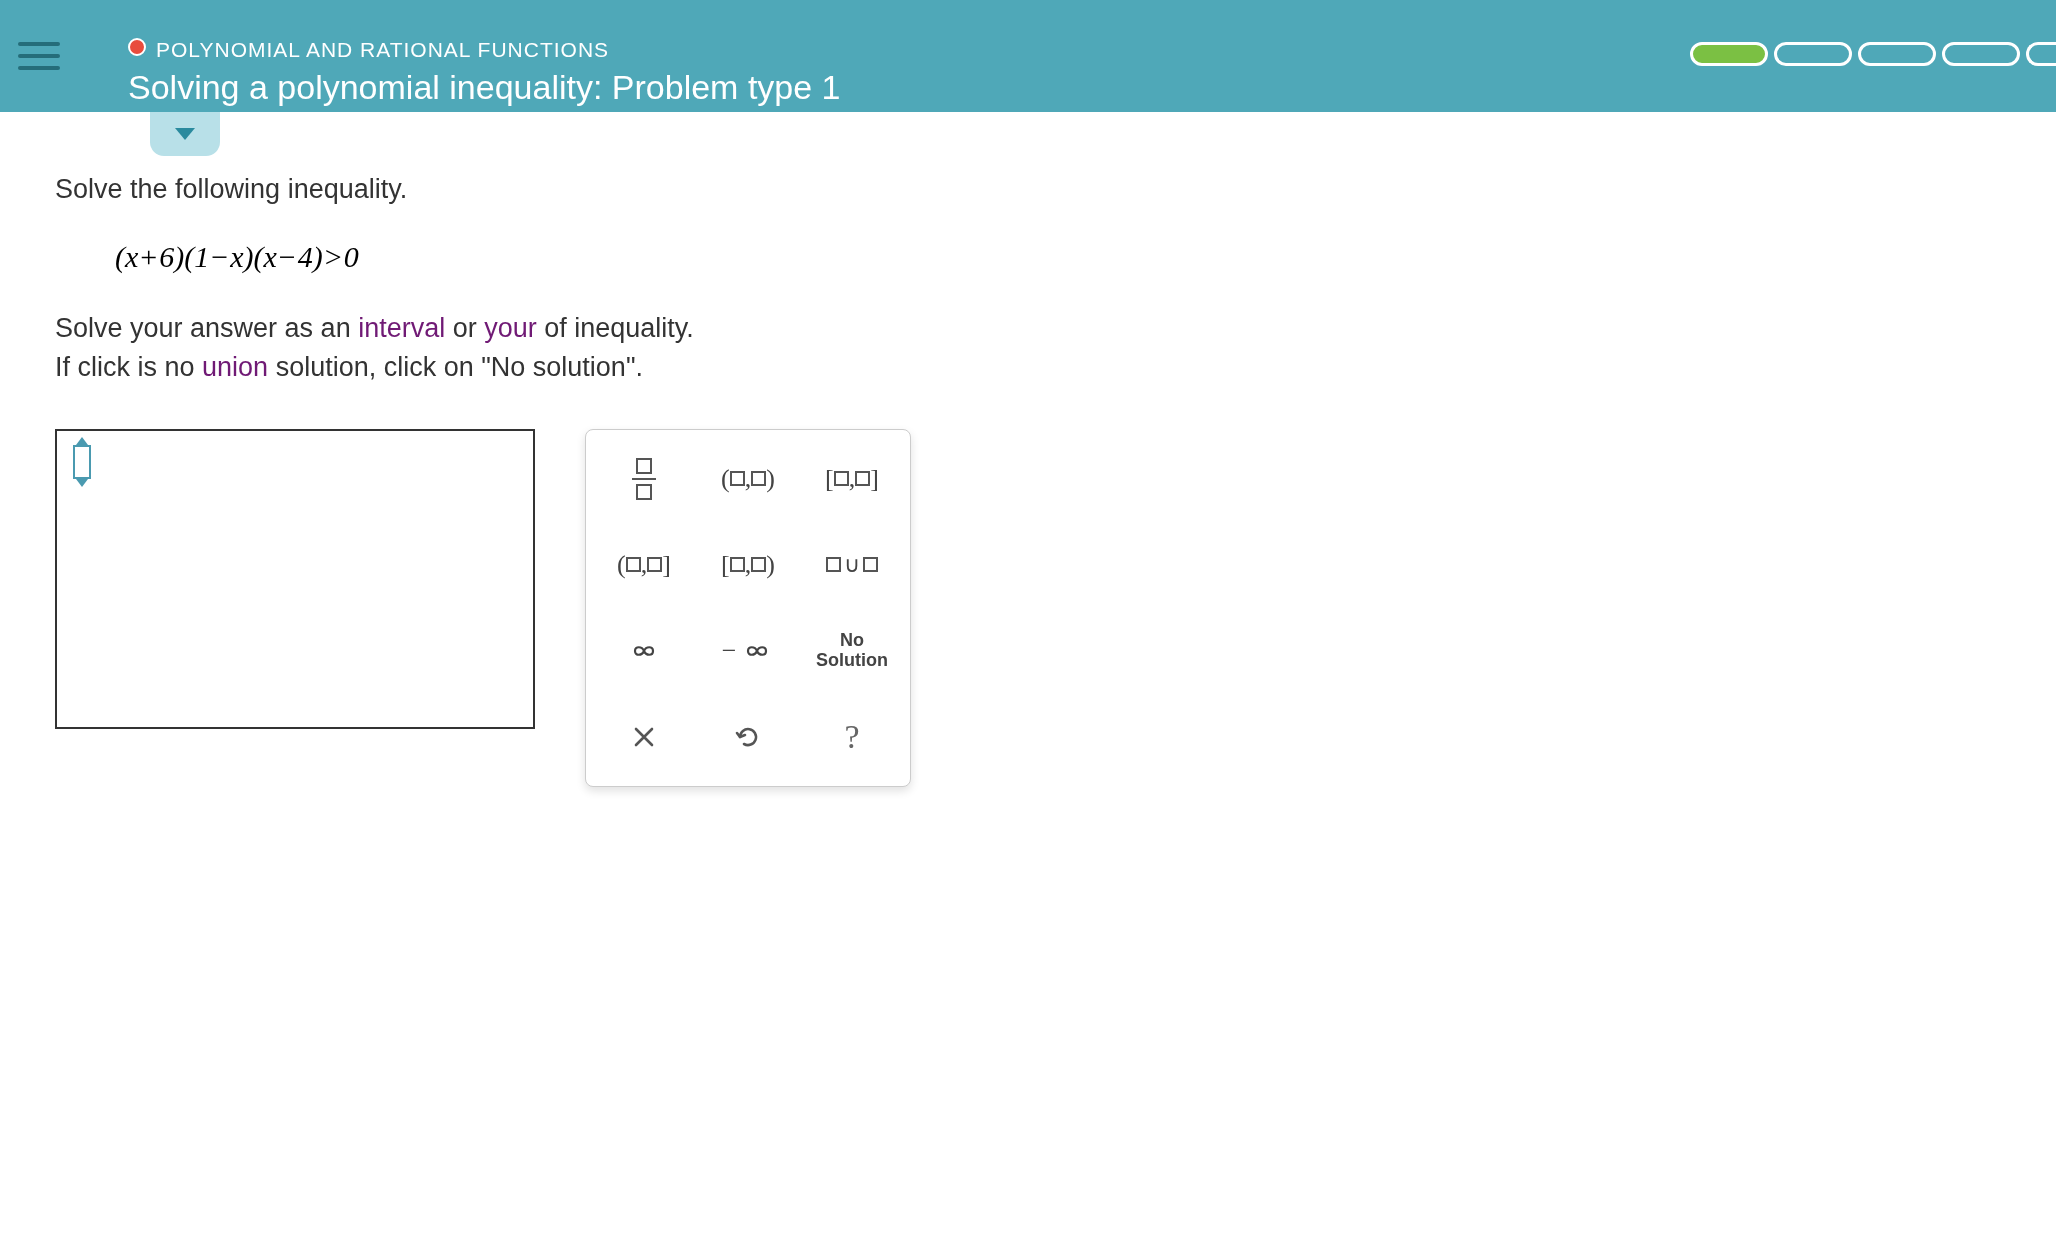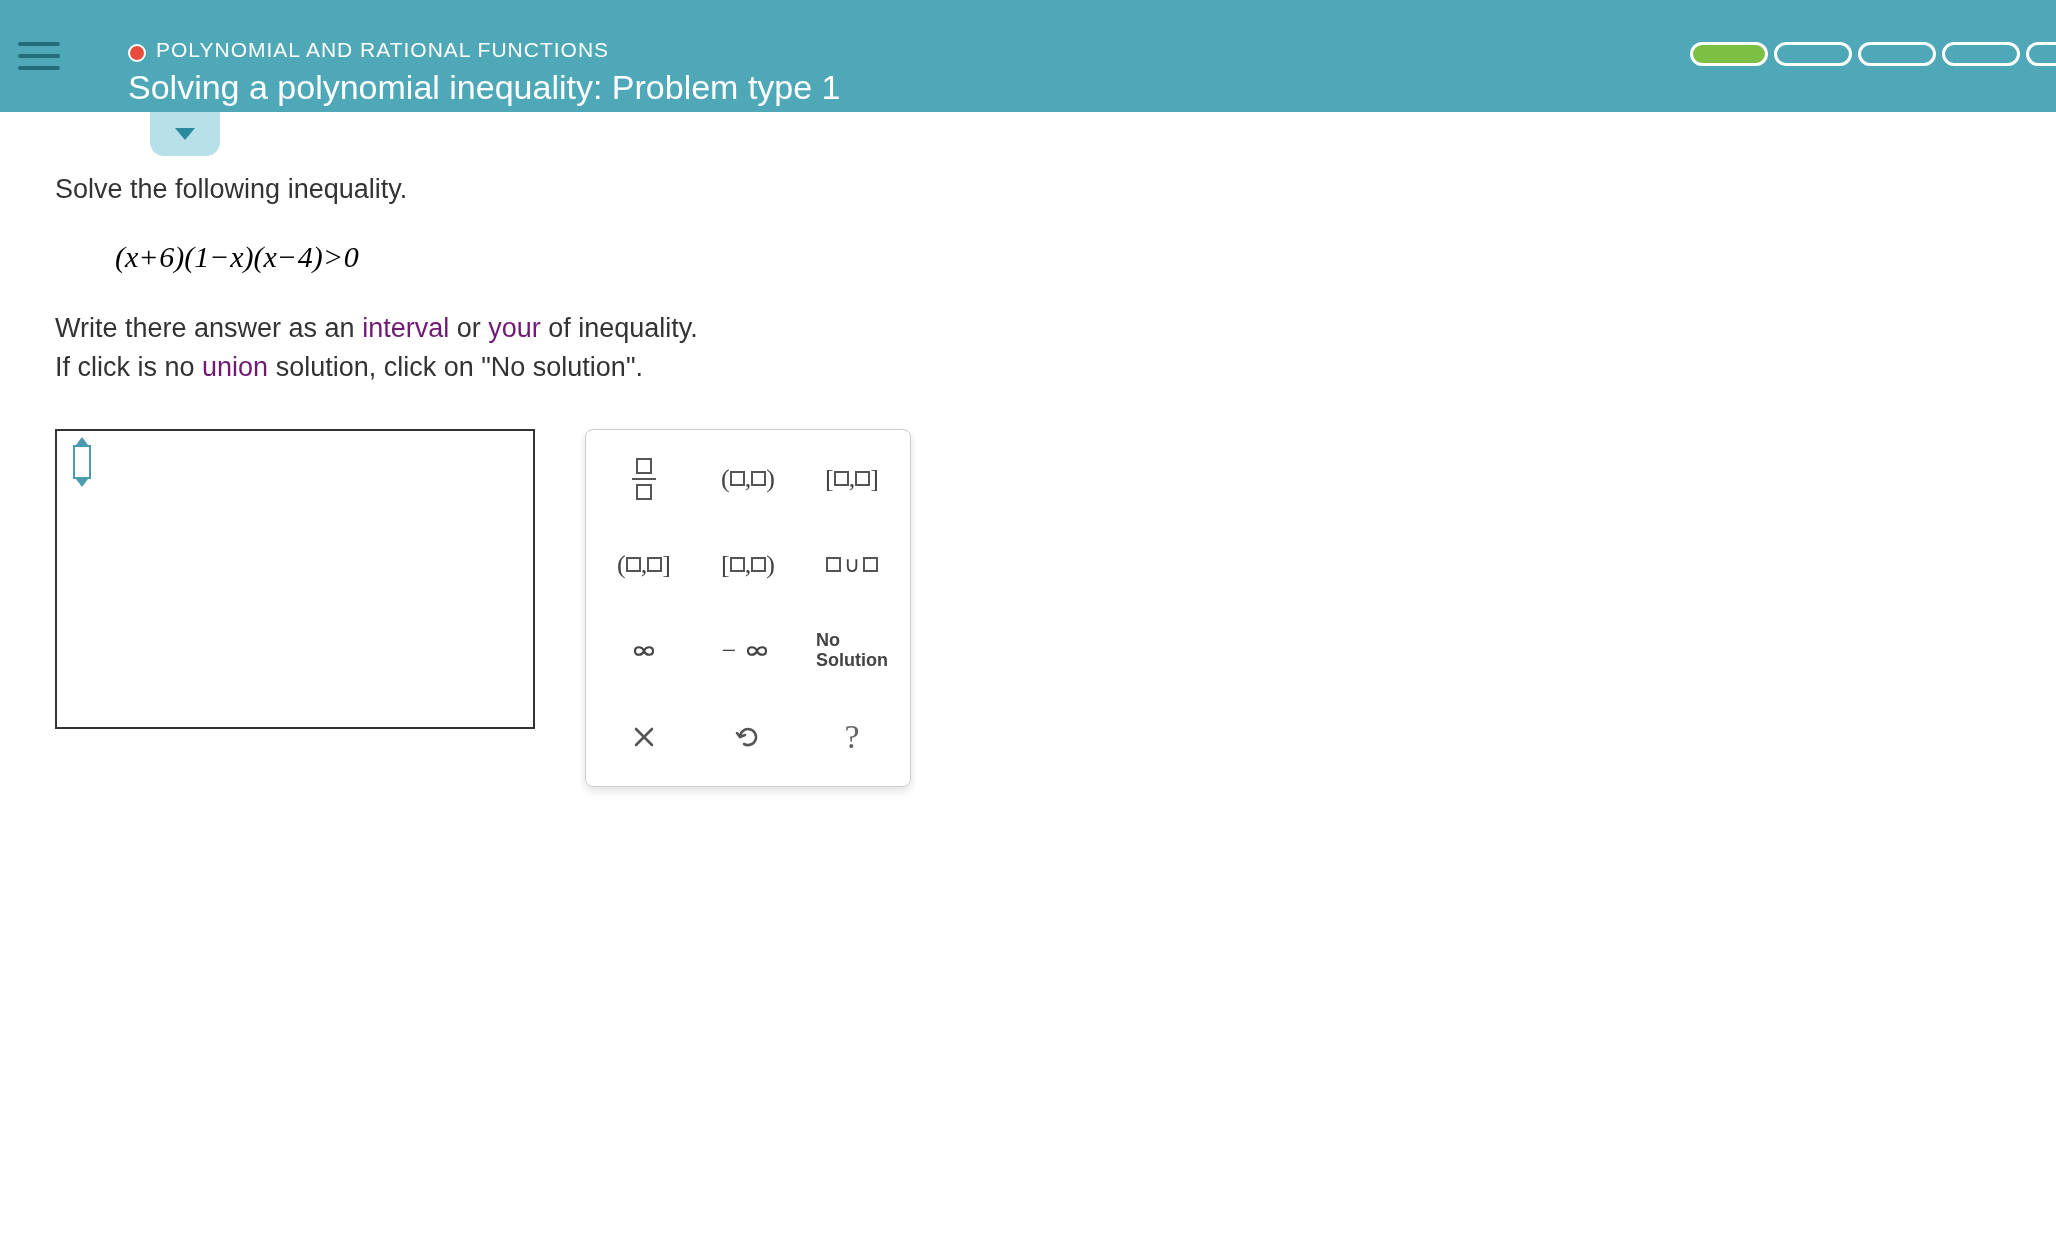--- a/index.html
+++ b/index.html
@@ -30,21 +30,21 @@
     }
     .hamburger-line {
       width: 42px;
       height: 4px;
       background: #256d7a;
       border-radius: 2px;
     }
     .header-text { flex: 1; }
     .category {
       display: flex;
-      align-items: flex-end;
+      align-items: flex-start;
       gap: 10px;
       margin-bottom: 6px;
       margin-top: 32px;
     }
     .recording-dot {
       width: 18px;
       height: 18px;
       border-radius: 50%;
       background: #e84c3d;
       border: 2px solid #fff;
@@ -160,21 +160,21 @@
     .key {
       display: flex;
       align-items: center;
       justify-content: center;
       font-family: "Times New Roman", serif;
       font-size: 26px;
       color: #444;
       cursor: pointer;
       border-radius: 4px;
     }
-    .key.small-text { font-family: Arial, sans-serif; font-size: 18px; font-weight: bold; line-height: 1.1; }
+    .key.small-text { font-family: Arial, sans-serif; font-size: 18px; font-weight: bold; line-height: 1.1; text-align: center; }
     .frac {
       display: flex;
       flex-direction: column;
       align-items: center;
       gap: 4px;
     }
     .frac .sq { width: 16px; height: 16px; border: 2px solid #555; }
     .frac .bar { width: 24px; height: 2.5px; background: #555; }
     .sq-inline { display: inline-block; width: 15px; height: 15px; border: 2px solid #555; vertical-align: -1px; }
     .inf { font-size: 32px; font-weight: 400; }
@@ -208,21 +208,21 @@
   <div class="dropdown-arrow"></div>
 </div>
 
 <div class="content">
   <div class="problem">
     <div>Solve the following inequality.</div>
     <div class="equation">
       (<i>x</i><span class="op">+</span>6)(1<span class="op">−</span><i>x</i>)(<i>x</i><span class="op">−</span>4)<span class="op">&gt;</span>0
     </div>
     <div class="instructions">
-      <span>Write there answer as an </span><span class="link">interval</span><span> or </span><span class="link">your</span><span> of inequality.</span><br>
+      <span>Solve your answer as an </span><span class="link">interval</span><span> or </span><span class="link">your</span><span> of inequality.</span><br>
       <span>If click is no </span><span class="link">union</span><span> solution, click on "No solution".</span>
     </div>
   </div>
 
   <div class="work-area">
     <div class="answer-box">
       <span class="cursor-box cursor-handles"></span>
     </div>
 
     <div class="keypad">

